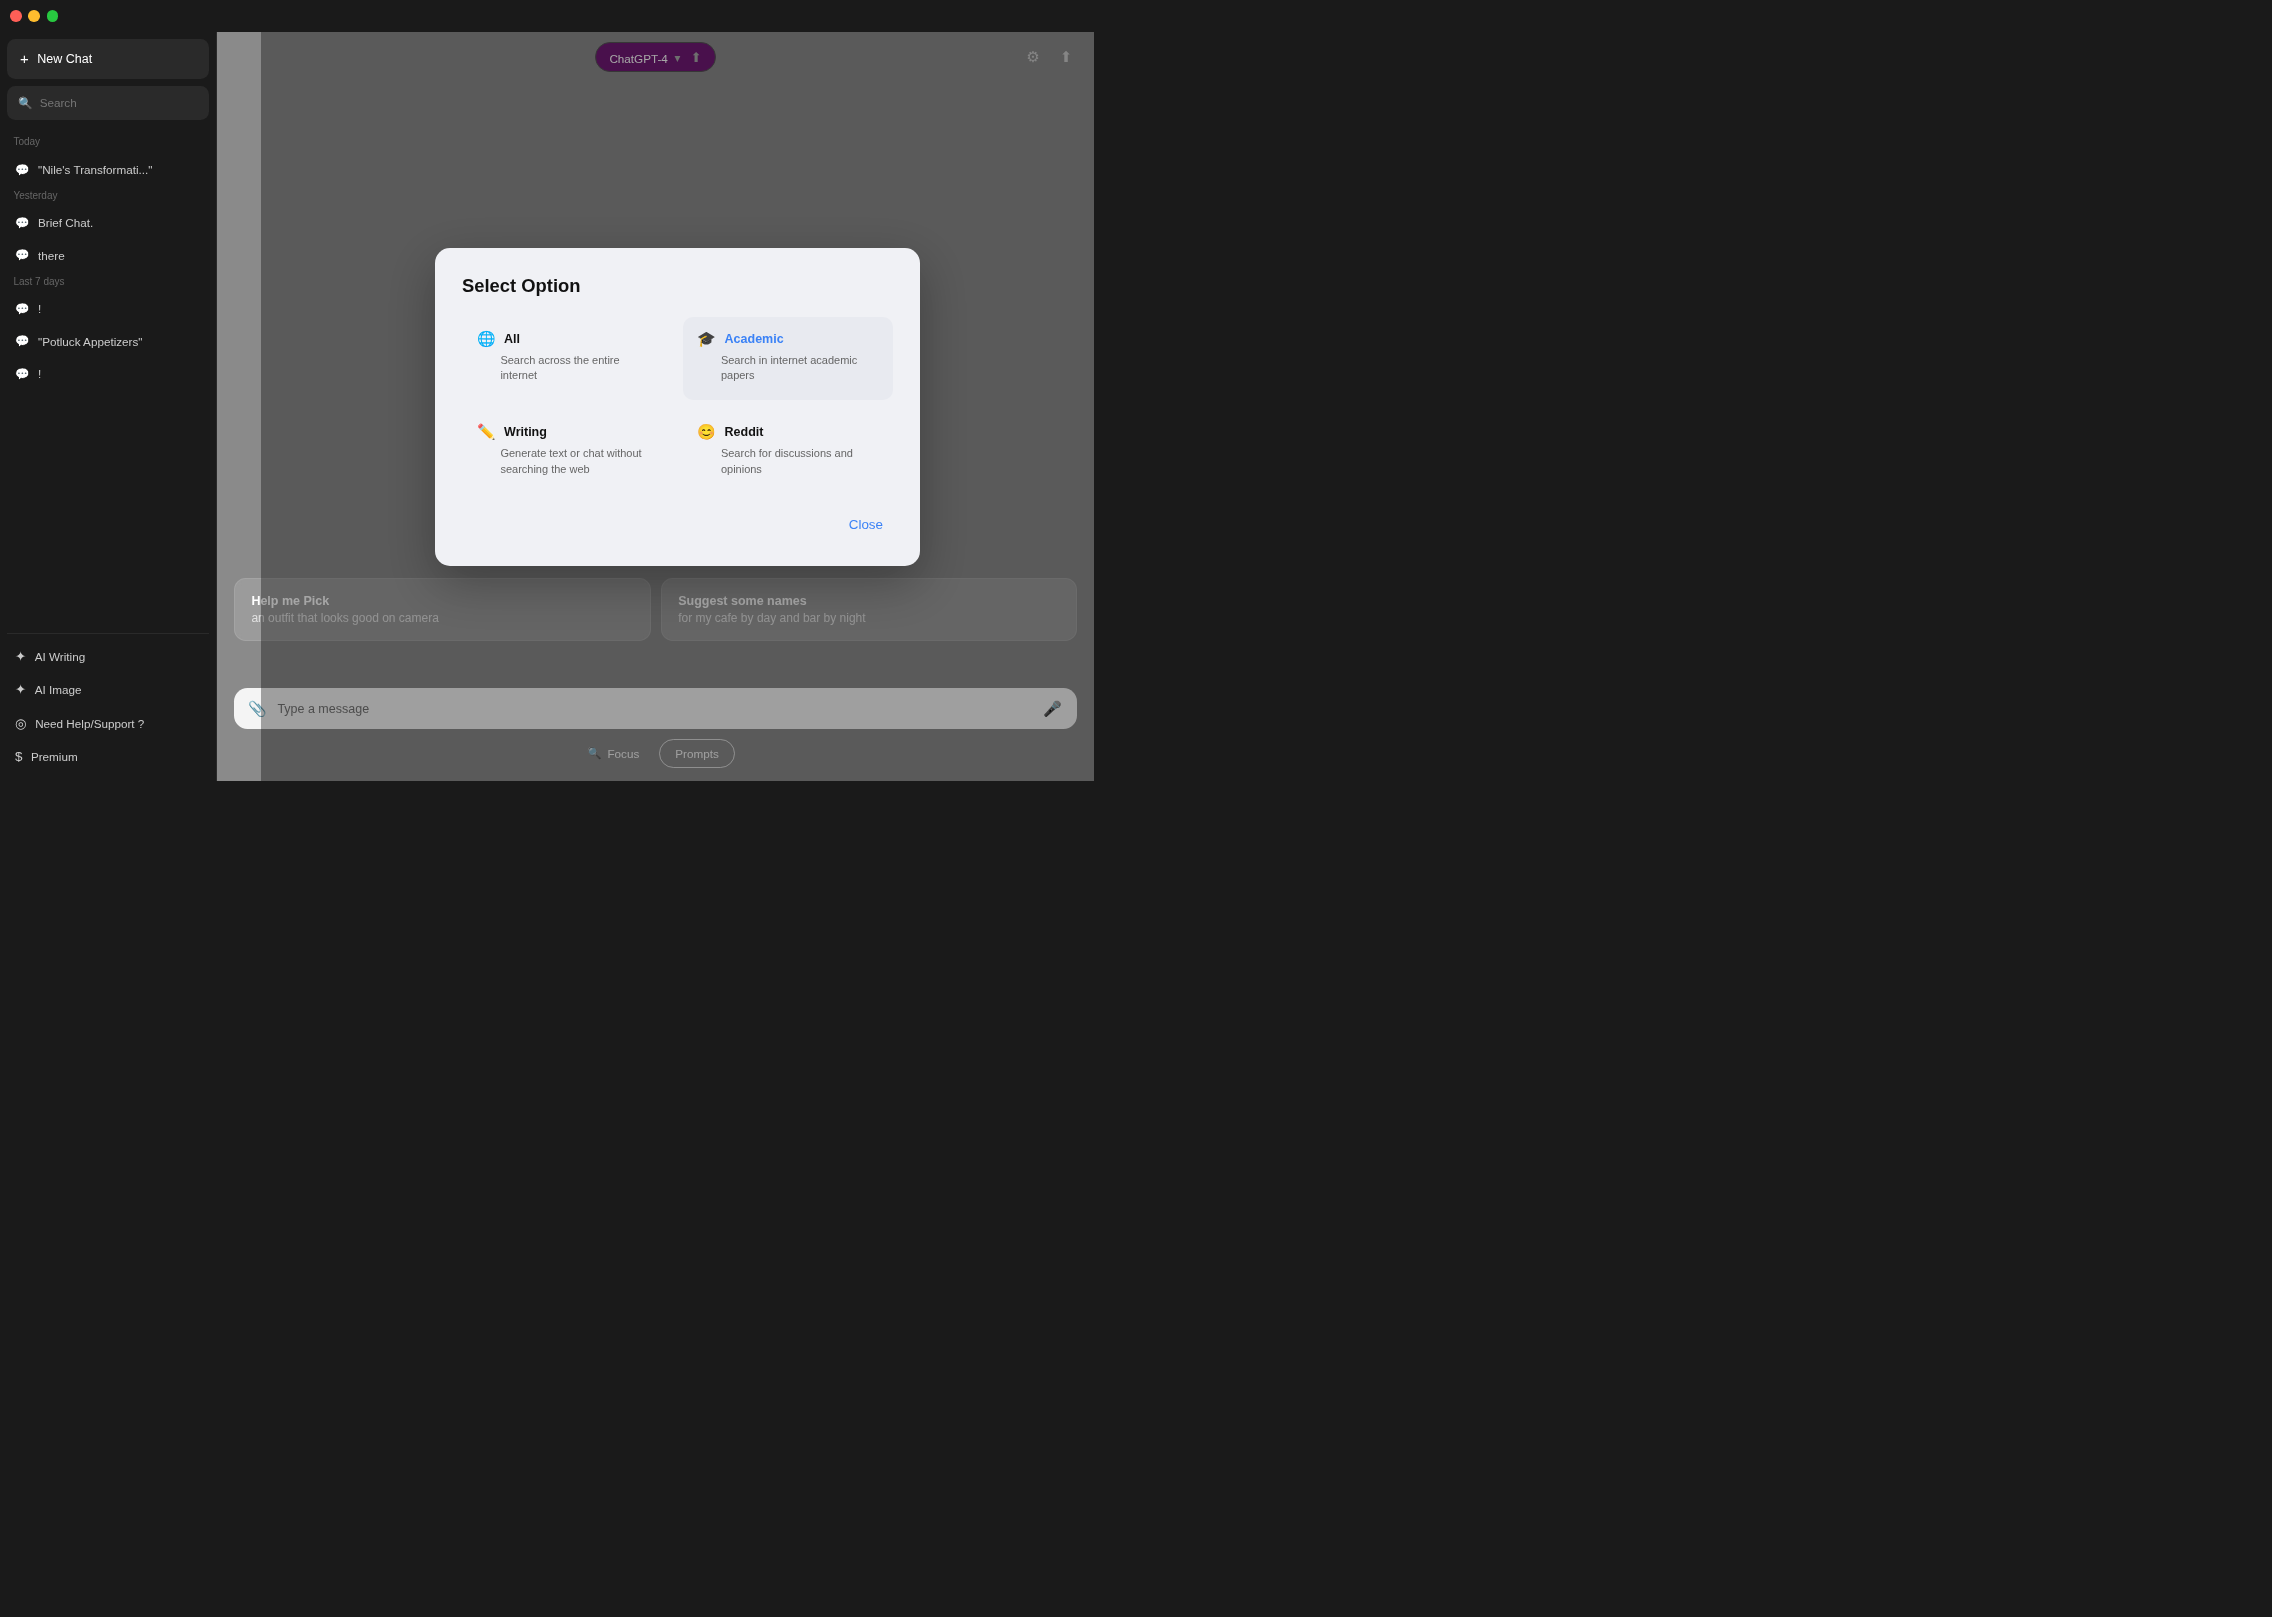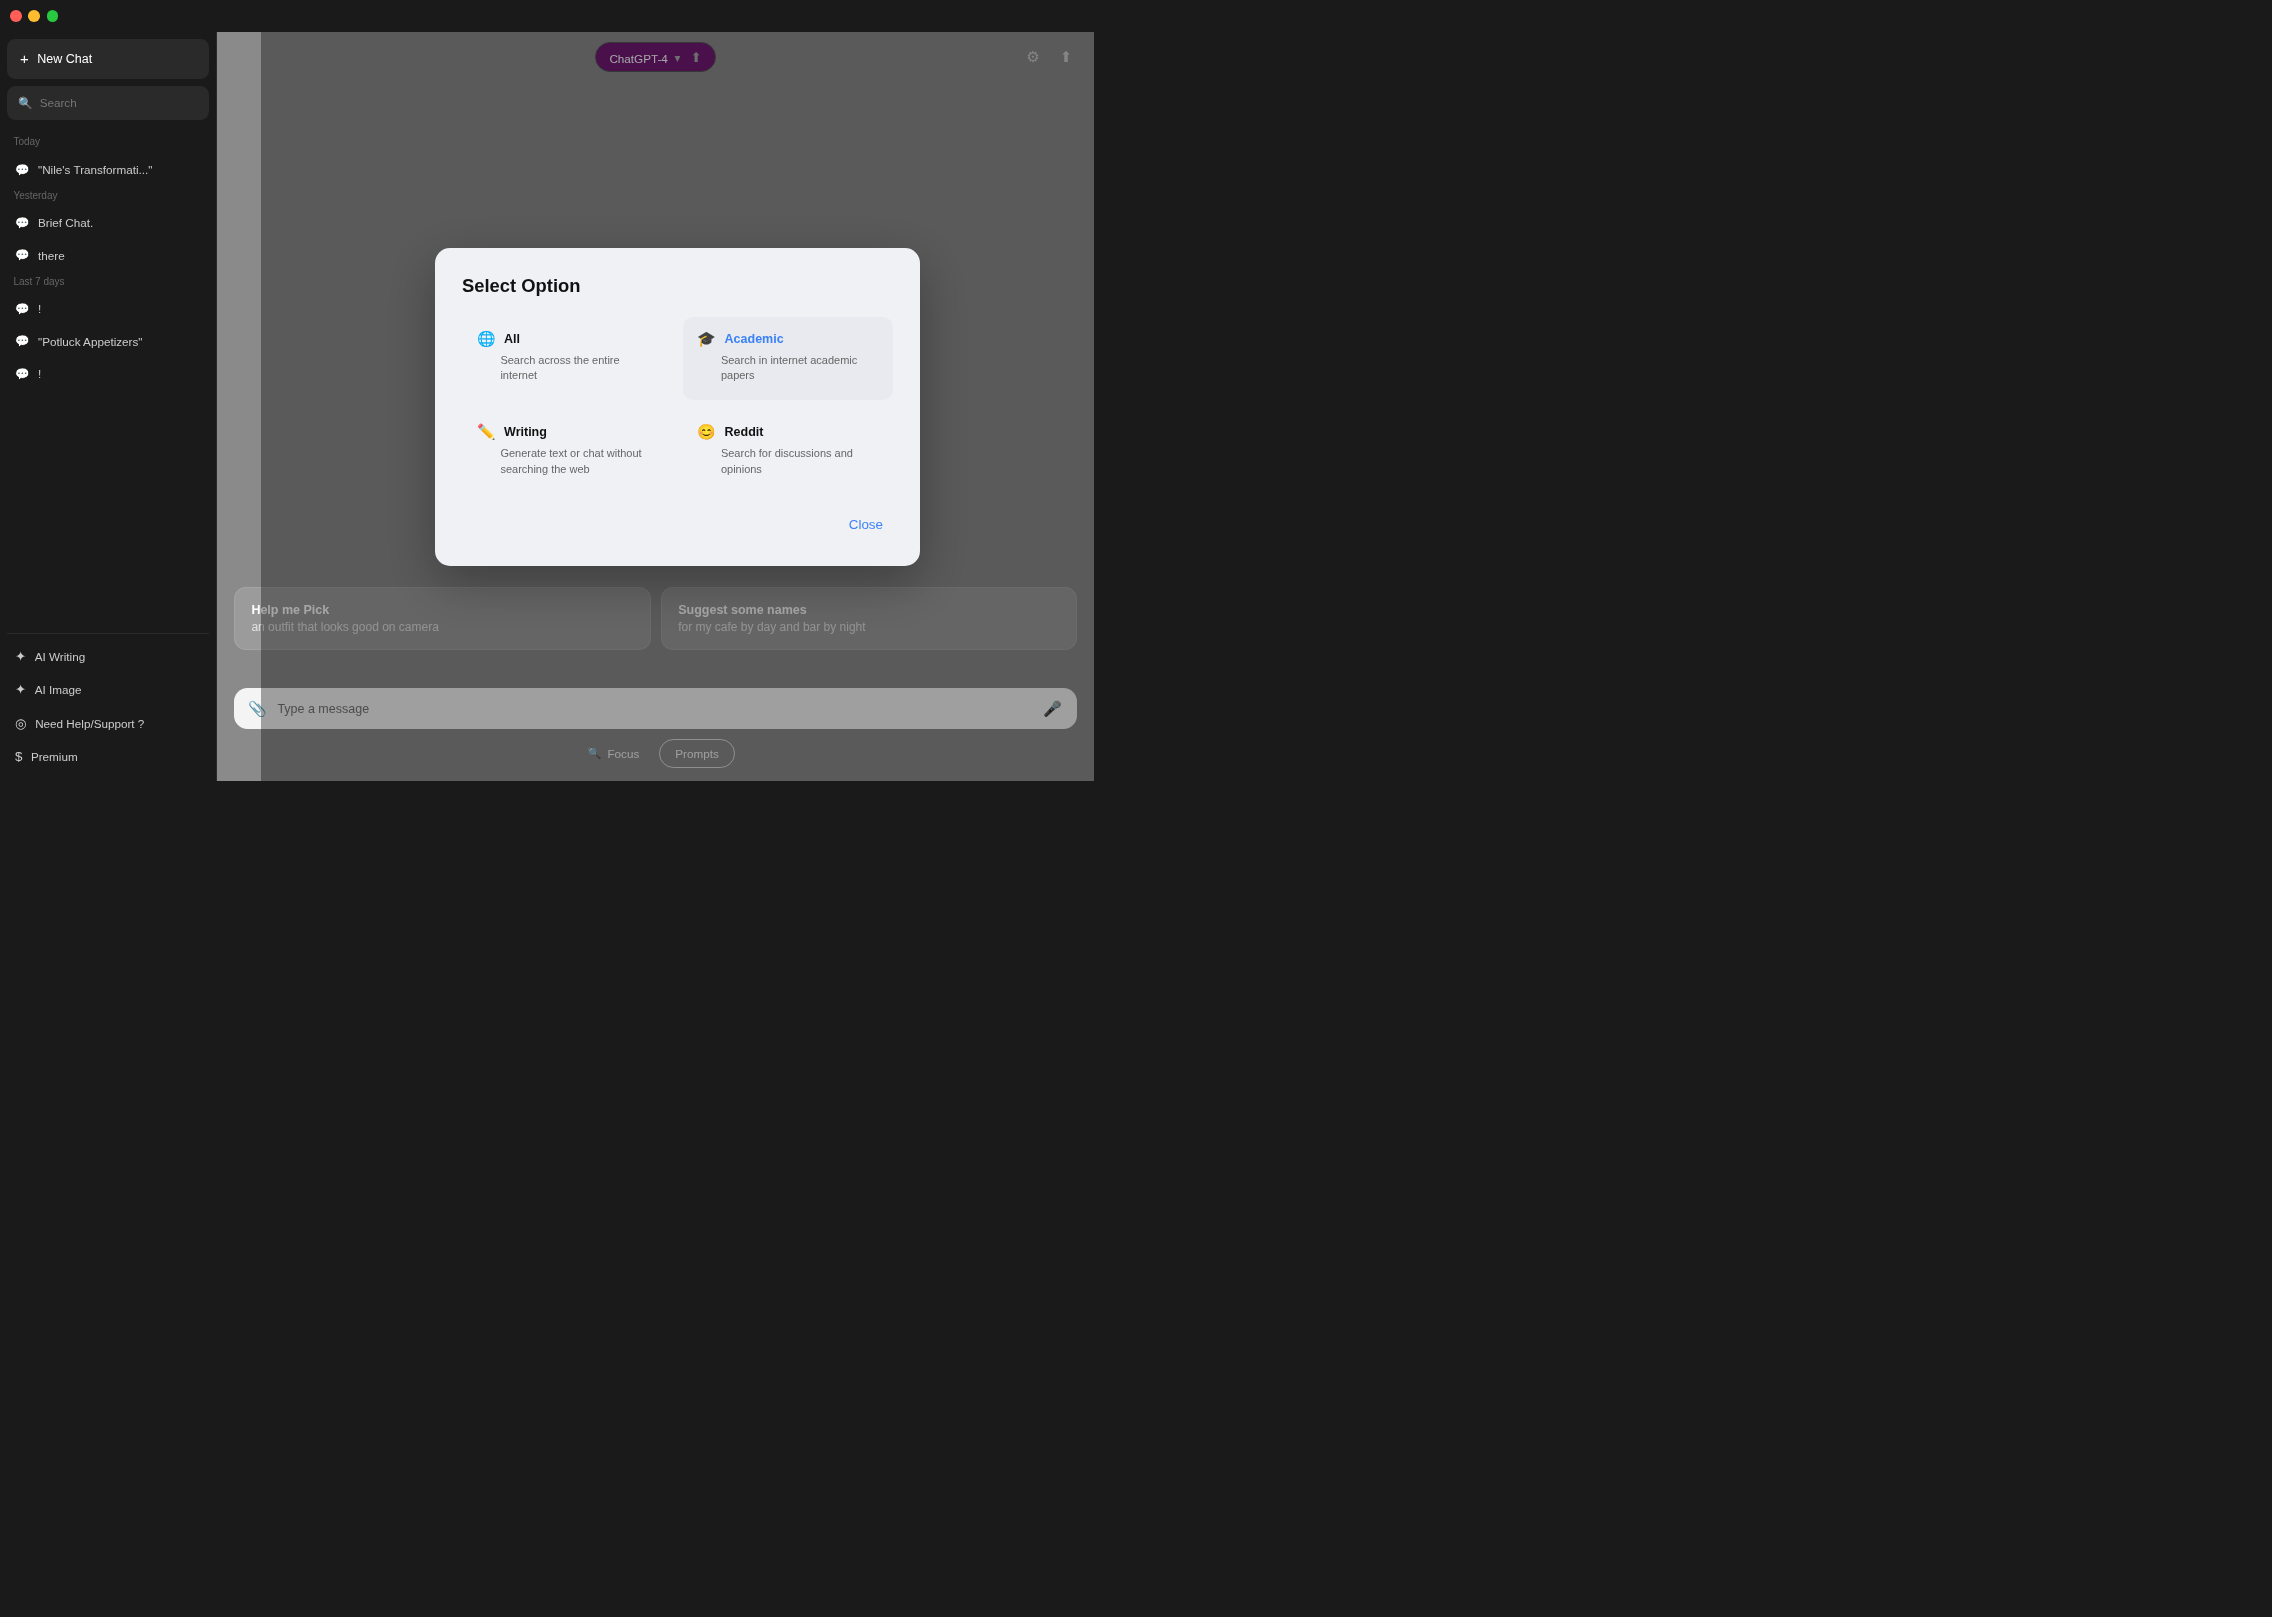--- a/index.html
+++ b/index.html
@@ -180,21 +180,21 @@
       display: flex;
       flex-direction: column;
       justify-content: flex-end;
     }
 
     
     .suggestion-grid {
       display: grid;
       grid-template-columns: 1fr 1fr;
       gap: 10px;
-      margin-bottom: 21px;
+      margin-bottom: 30px;
     }
     .suggestion-card {
       background: rgba(255,255,255,0.15);
       border-radius: 11.7px;
       padding: 15px 16.7px;
       cursor: pointer;
       backdrop-filter: blur(3.3px);
       border: 0.8px solid rgba(255,255,255,0.1);
     }
     .suggestion-title {

